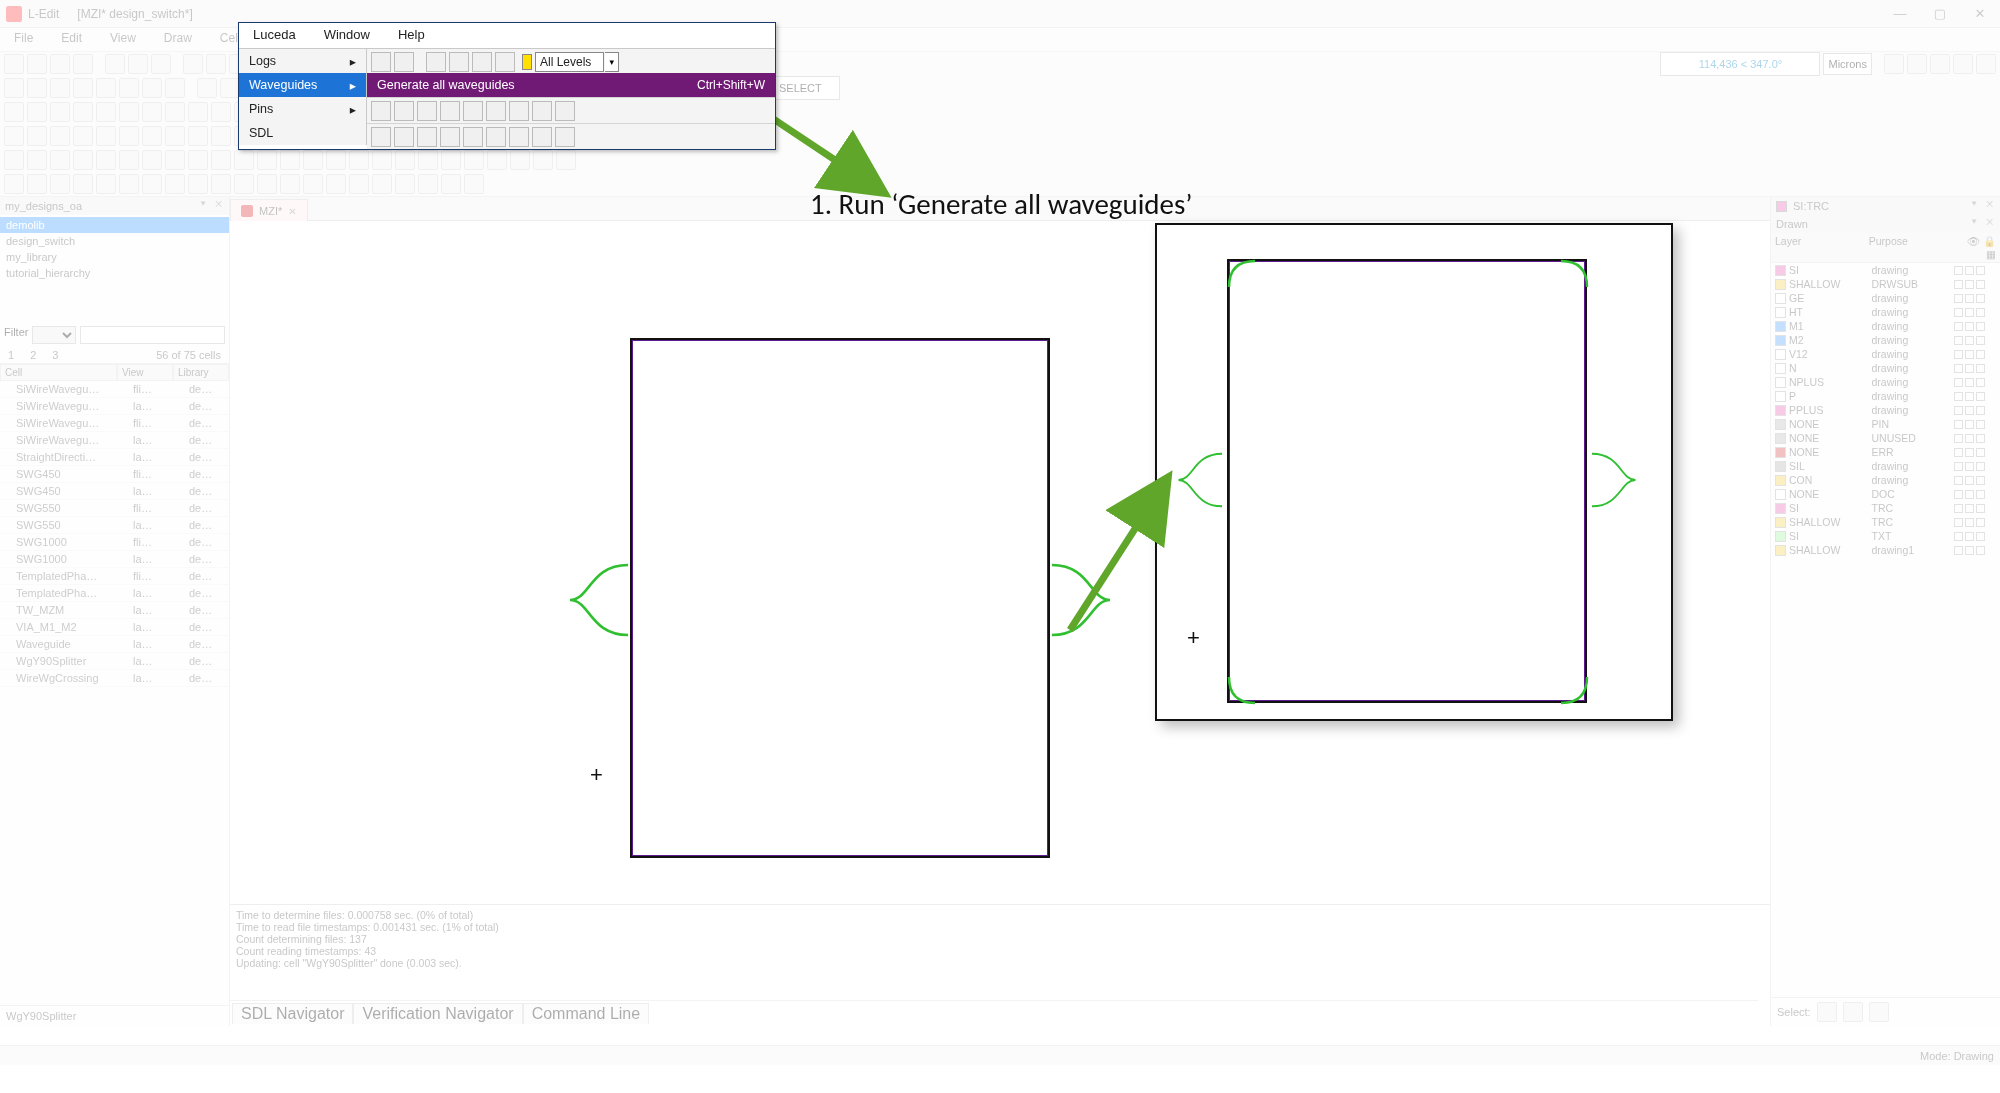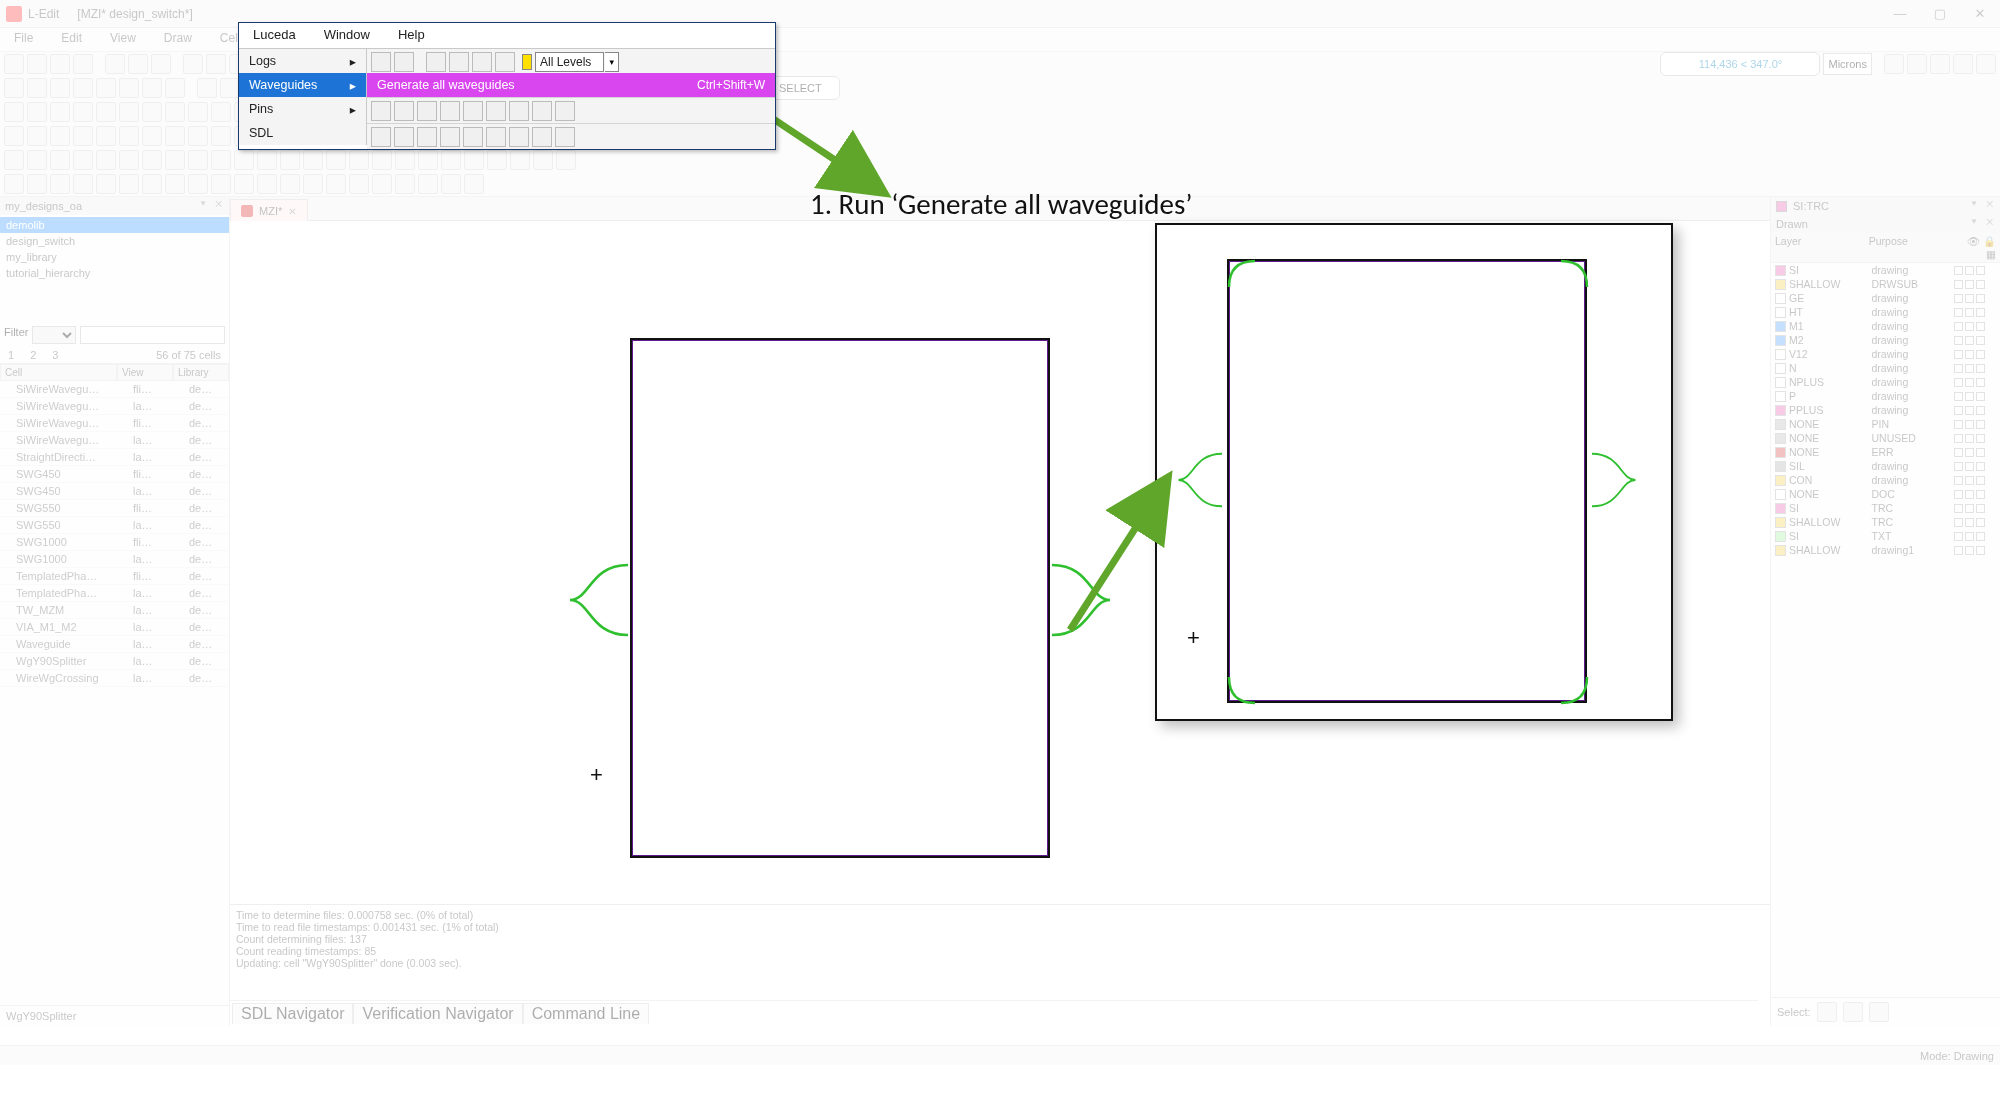--- a/index.html
+++ b/index.html
@@ -23,21 +23,21 @@
     display:flex; height:24px; background:#fafafa; border-bottom:1px solid #e5e5e5;
     font-size:12px; color:#555;
   }
   .menubar span { padding:3px 14px; }
 
   .toolbelt { background:#f7f7f7; border-bottom:1px solid #e0e0e0; }
   .toolrow { display:flex; align-items:center; height:24px; gap:3px; padding:0 4px; }
   .tbtn { width:20px; height:20px; border:1px solid #d0d0d0; background:#f2f2f2; border-radius:2px; }
   .tsep { width:6px; height:20px; }
   .tbox { height:22px; border:1px solid #bbb; background:#fff; font-size:11px; padding:1px 4px; display:flex; align-items:center; }
-  .big { height:24px; min-width:80px; justify-content:center;border-radius:6px; }
+  .big { height:24px; min-width:80px; justify-content:center; }
   .puck { width:14px;height:14px;border:1px solid #888;background:#ffe000;margin-right:3px; }
 
   .midarea { display:flex; height:calc(100% - 28px - 24px - 6*24px - 20px - 48px); }
   .leftpanel { width:230px; display:flex; flex-direction:column; border-right:1px solid #ddd; background:#fdfdfd; }
   .panehdr { background:#eee; font-size:11px; color:#555; padding:3px 5px; position:relative; }
   .panehdr::after { content:"⯆ ✕"; position:absolute; right:4px; top:2px; font-size:9px; color:#888; letter-spacing:3px; }
   .navlist { font-size:11px; color:#555; padding:2px 0; }
   .navlist div { padding:2px 6px; }
   .navlist .sel { background:#3399ff; color:#fff; }
   .filterrow { display:flex; gap:4px; padding:3px 4px; font-size:11px; }
@@ -87,21 +87,21 @@
   .behind-tools .b { width:20px;height:20px;border:1px solid #bbb;background:#f0f0f0; }
   .behind-tools .lvlbox { height:20px; border:1px solid #888; background:#fff; font-size:12px; padding:0 12px 0 4px; display:flex; align-items:center; color:#222; }
   .submenu-col {
     position:absolute; left:0; top:26px; width:128px; background:#f4f4f4;
     border-right:1px solid #c9c9c9;
   }
   .submenu-col .it { height:24px; display:flex; align-items:center; justify-content:space-between; padding:0 10px; font-size:12.5px; color:#222; }
   .submenu-col .it.sel { background:#1e74d6; color:#fff; }
   .flyout {
     position:absolute; left:128px; top:50px; right:0; height:24px;
-    background:#d946ef; color:#fff; display:flex; align-items:center;
+    background:#701a75; color:#fff; display:flex; align-items:center;
     font-size:12.5px; padding:0 10px; gap:16px;
   }
   .flyout .sc { margin-left:auto; font-size:12px; }
   .under-rows { position:absolute; left:128px; right:0; top:74px; }
   .under-rows .r { height:26px; background:#f4f4f4; border-top:1px solid #d4d4d4; display:flex; gap:3px; align-items:center; padding:0 4px; }
   .under-rows .r .b { width:20px;height:20px;border:1px solid #bbb;background:#f0f0f0; }
   .luceda-menu { height:128px; }
 
   
   .anno-text { left:810px; top:186px; font-size:29px; color:#111; font-family:Calibri, sans-serif; }
@@ -443,21 +443,21 @@
           <span class="doc"></span>
           <span>MZI*</span>
           <span class="x">✕</span>
         </div>
       </div>
       <div class="canvas"></div>
       <div class="consolebox">
         <div>Time to determine files: 0.000758 sec. (0% of total)</div>
         <div>Time to read file timestamps: 0.001431 sec. (1% of total)</div>
         <div>Count determining files: 137</div>
-        <div>Count reading timestamps: 85</div>
+        <div>Count reading timestamps: 43</div>
         <div>Updating: cell "WgY90Splitter" done (0.003 sec).</div>
       </div>
       <div class="bottomtabs" style="padding:2px 2px;border-top:1px solid #ddd;">
         <span>SDL Navigator</span>
         <span>Verification Navigator</span>
         <span>Command Line</span>
       </div>
     </div>
 
     <div class="rightpanel">

